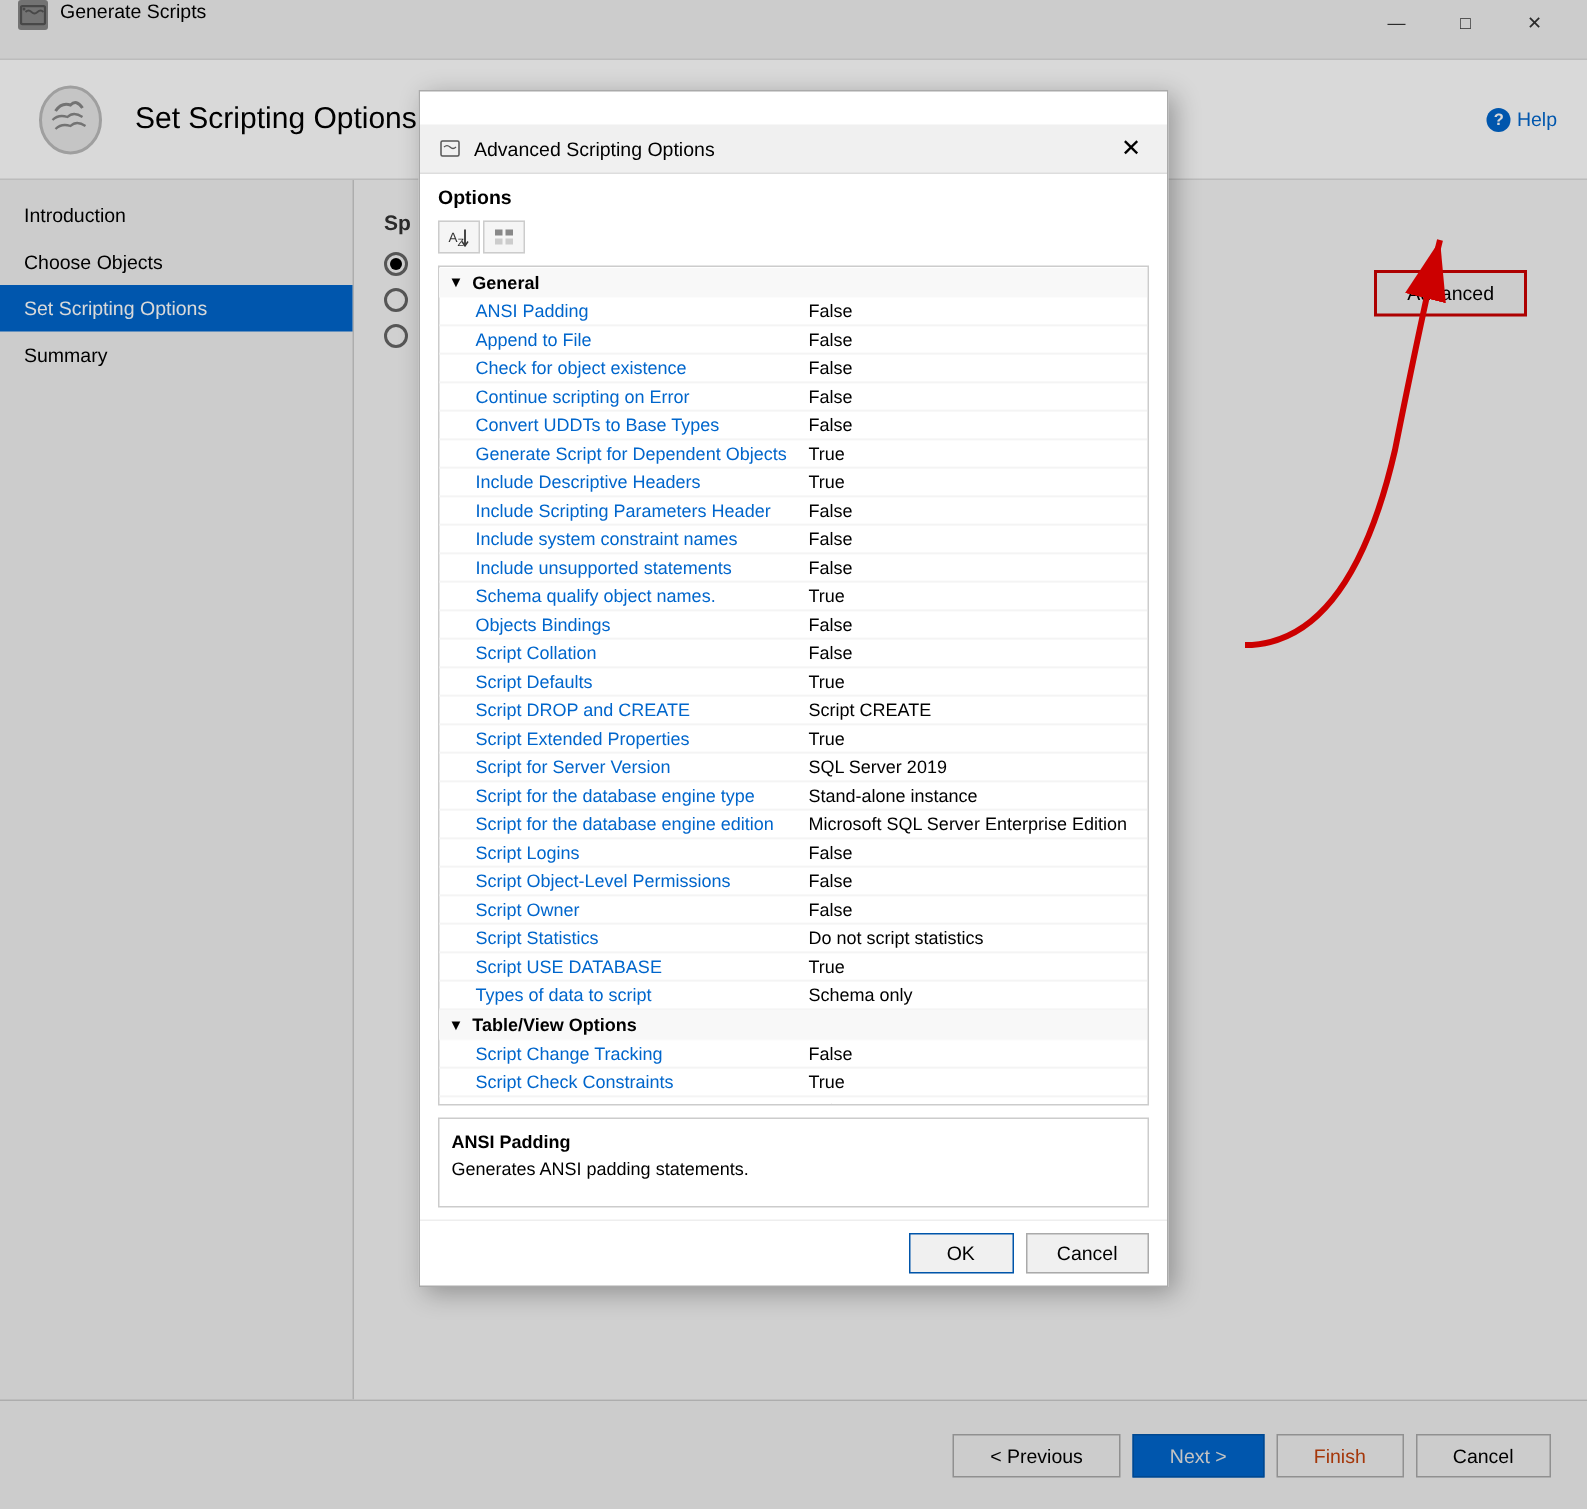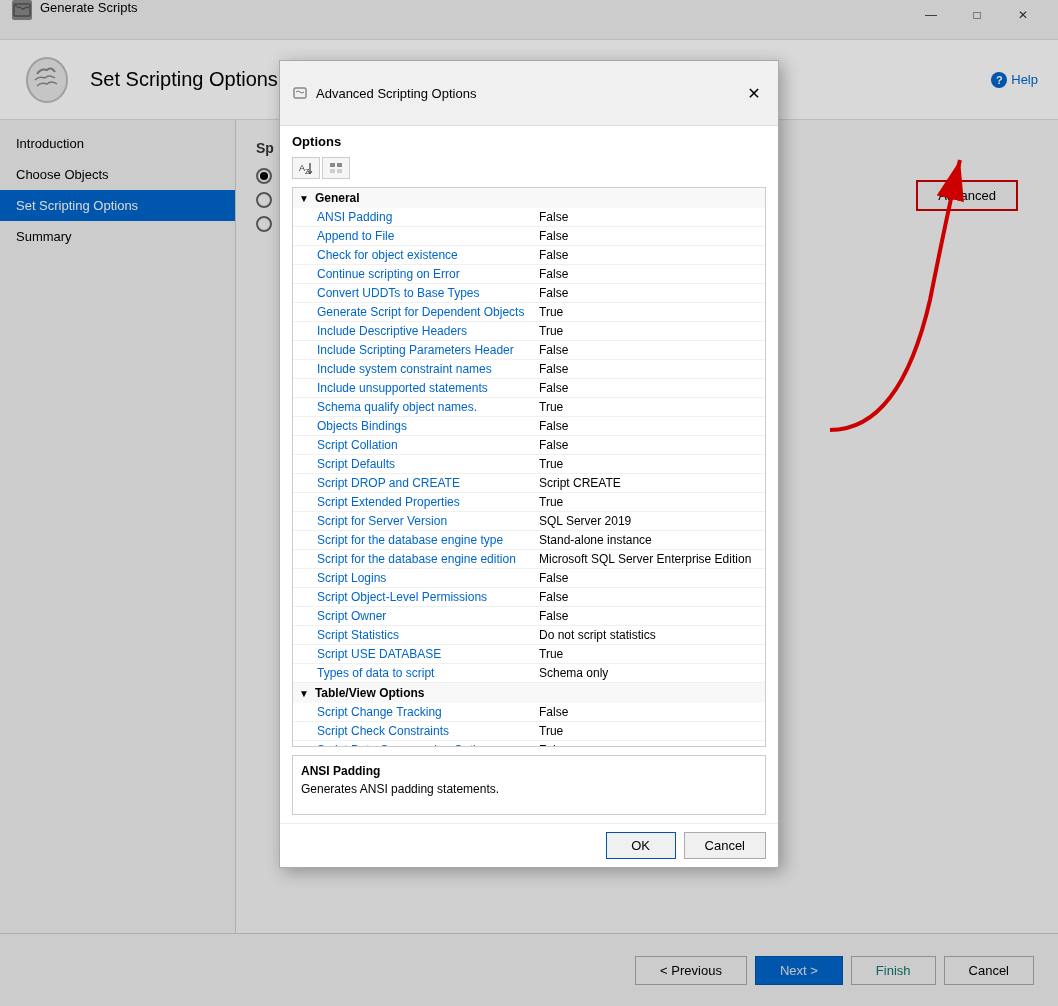--- a/index.html
+++ b/index.html
@@ -156,21 +156,21 @@
       background: #f0f0f0;
       cursor: pointer;
       font-size: 13px;
     }
     .nav-btn.primary {
       background: #0066cc;
       color: #e5e5e5;
       border-color: #0055aa;
     }
     .nav-btn:disabled {
-      color: #0f766e;
+      color: #c2410c;
       cursor: default;
     }
 
     
     .modal-overlay {
       position: absolute;
       top: 0; left: 0; right: 0; bottom: 0;
       background: rgba(0,0,0,0.15);
       display: flex;
       align-items: flex-start;
@@ -183,24 +183,25 @@
     .dialog {
       background: white;
       border: 1px solid #aaa;
       box-shadow: 4px 4px 16px rgba(0,0,0,0.3);
       width: 500px;
       display: flex;
       flex-direction: column;
     }
     .dialog-titlebar {
       background: #f0f0f0;
-      padding: 20px 12px;
+      padding: 4px 12px;
       display: flex;
       align-items: center;
       border-bottom: 1px solid #ddd;
+      margin-top: 22px;
     }
     .dialog-icon {
       width: 16px;
       height: 16px;
       margin-right: 8px;
       display: flex;
       align-items: center;
       justify-content: center;
     }
     .dialog-title-text {

